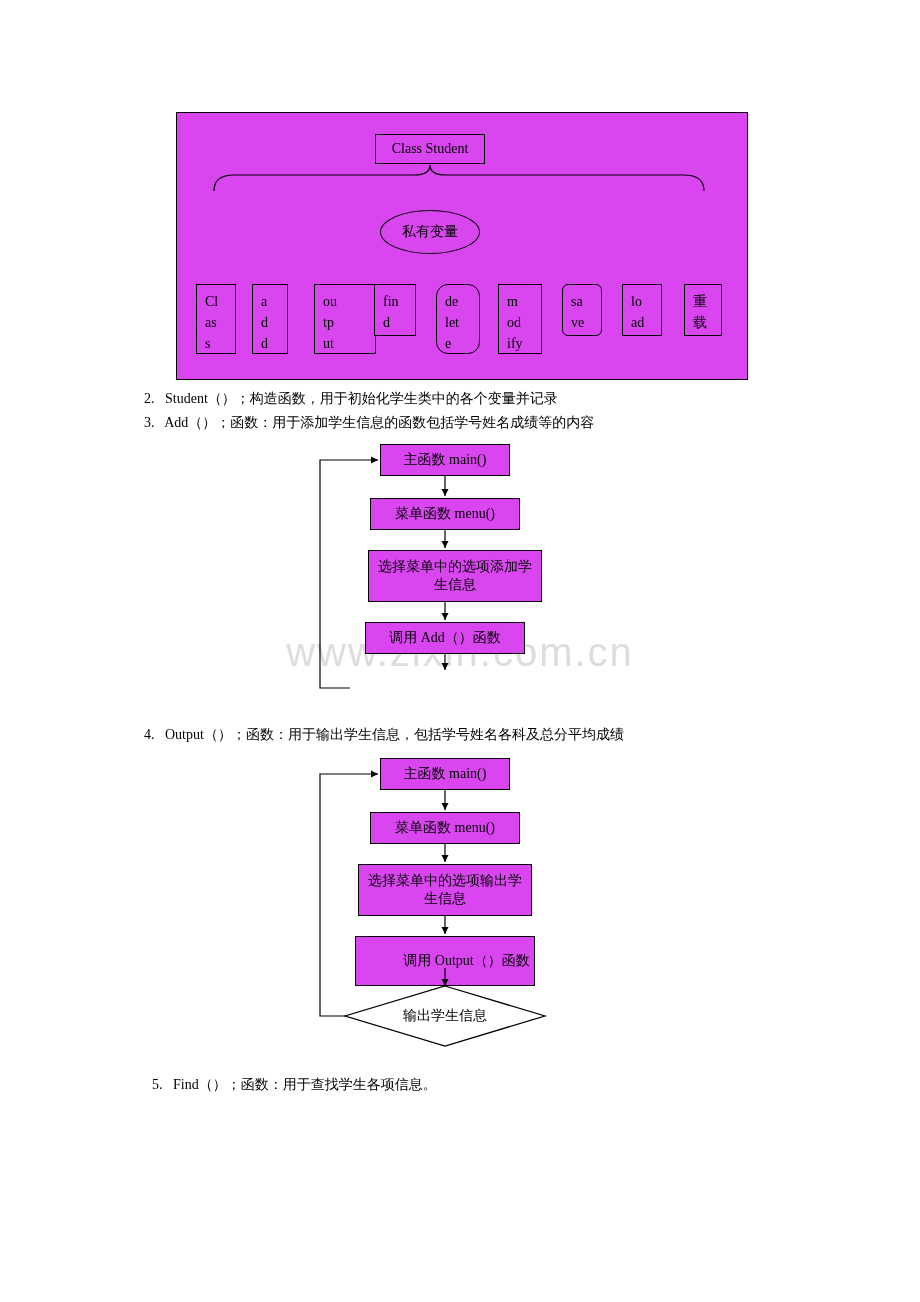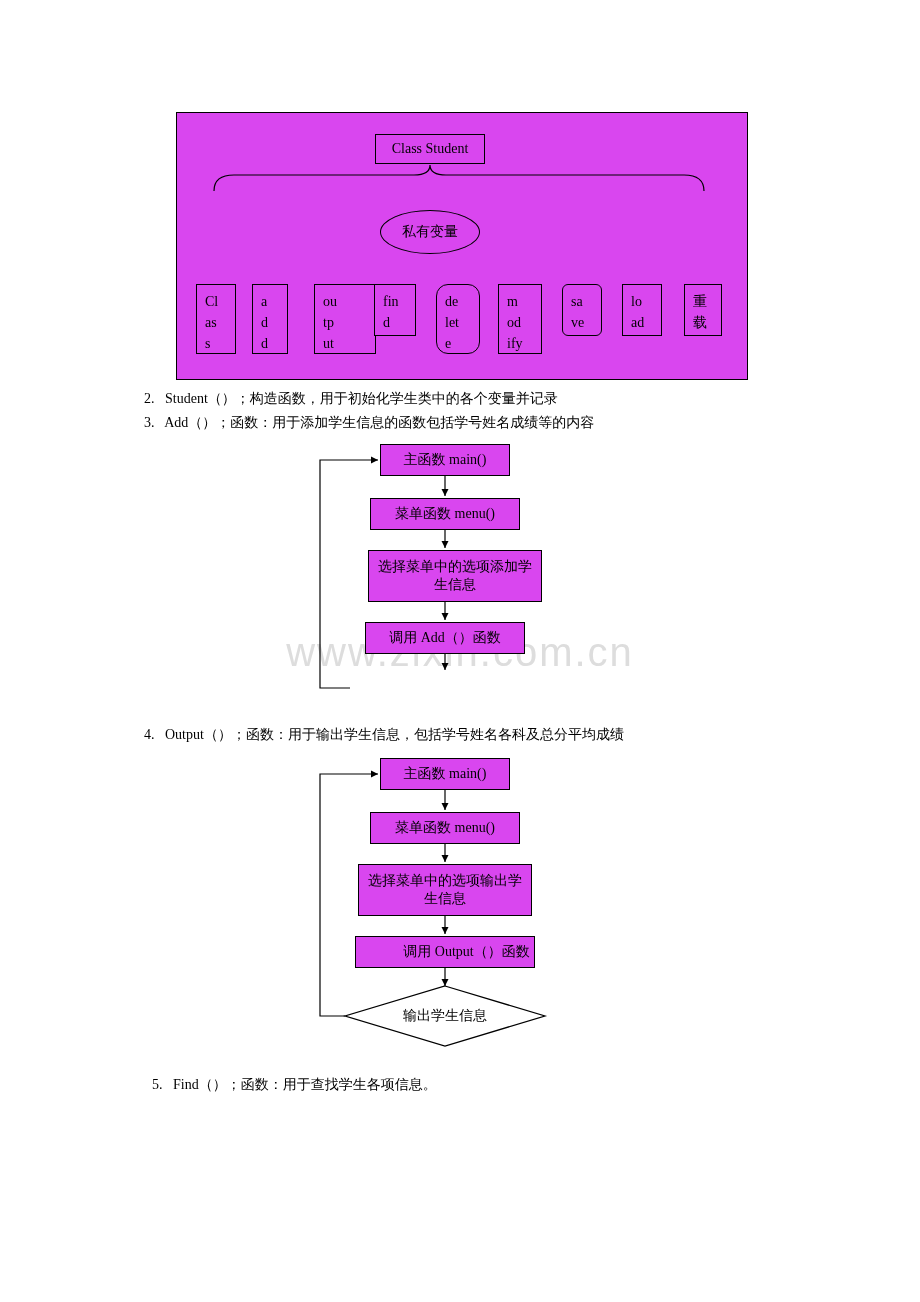--- a/index.html
+++ b/index.html
@@ -128,21 +128,21 @@
 
 <div class="abs box centered" style="left:380px; top:758px; width:130px; height:32px;">
   <span>主函数 main()</span>
 </div>
 <div class="abs box centered" style="left:370px; top:812px; width:150px; height:32px;">
   <span>菜单函数 menu()</span>
 </div>
 <div class="abs box centered" style="left:358px; top:864px; width:174px; height:52px;">
   <span style="padding:0 6px">选择菜单中的选项输出学生信息</span>
 </div>
-<div class="abs box centered" style="left:355px; top:936px; width:180px; height:32px;padding-left:43px;">
+<div class="abs box centered" style="left:355px; top:936px; width:180px; height:50px;padding-left:43px;">
   <span>调用 Output（）函数</span>
 </div>
 
 <svg class="abs" style="left:300px; top:754px;" width="300" height="320">
   <defs>
     <marker id="ah2" markerWidth="8" markerHeight="8" refX="6" refY="3" orient="auto">
       <path d="M0,0 L6,3 L0,6 Z" fill="#000"></path>
     </marker>
   </defs>
   <line x1="145" y1="36" x2="145" y2="56" stroke="#000" stroke-width="1.2" marker-end="url(#ah2)"></line>

